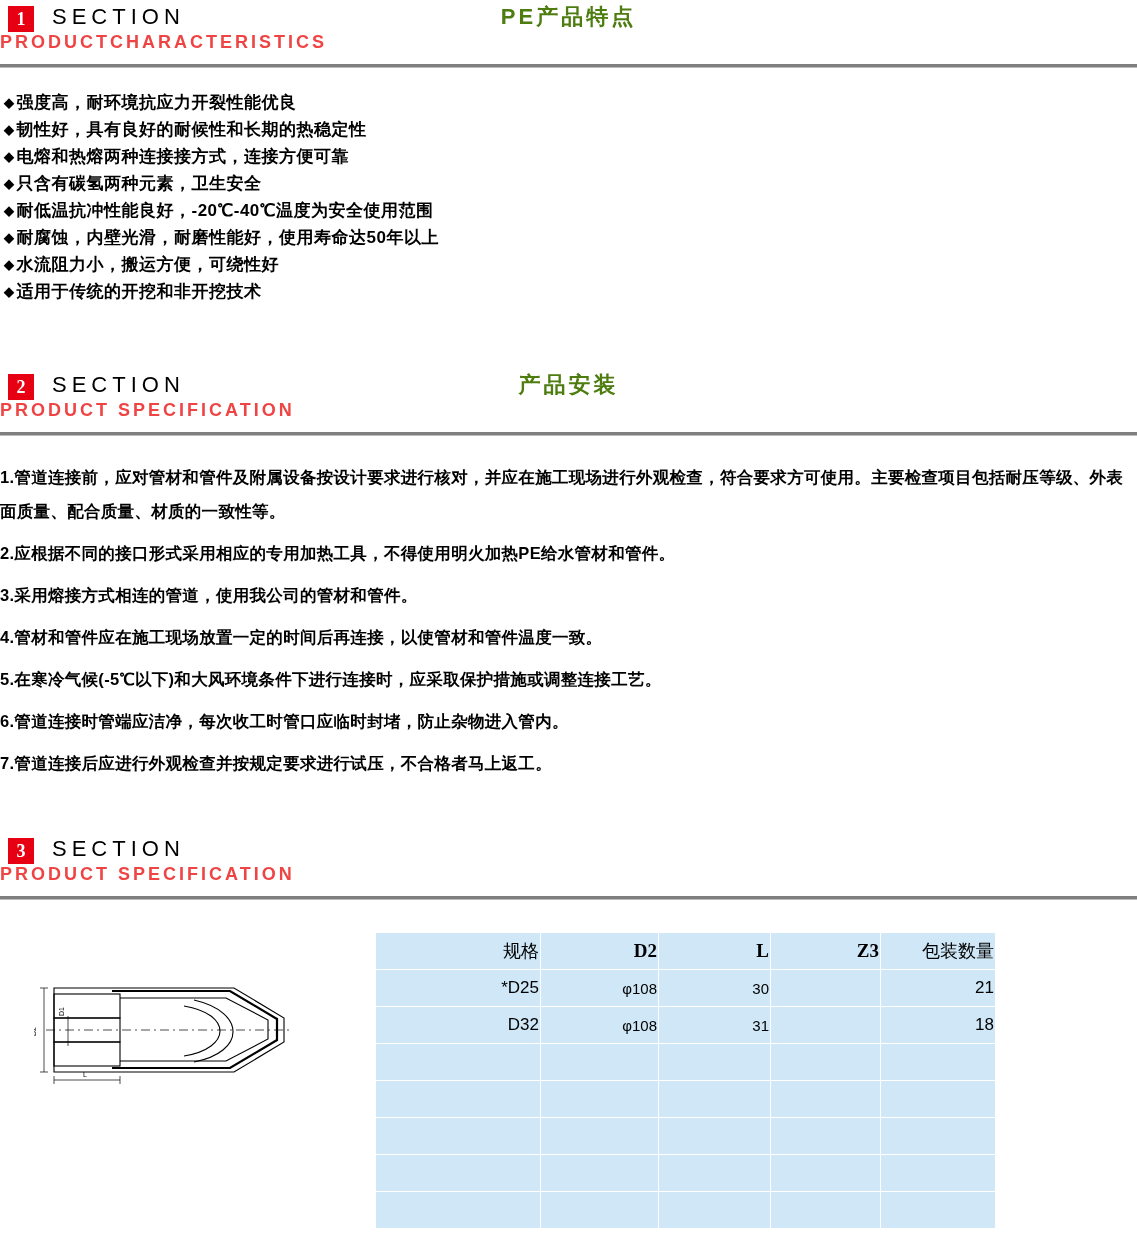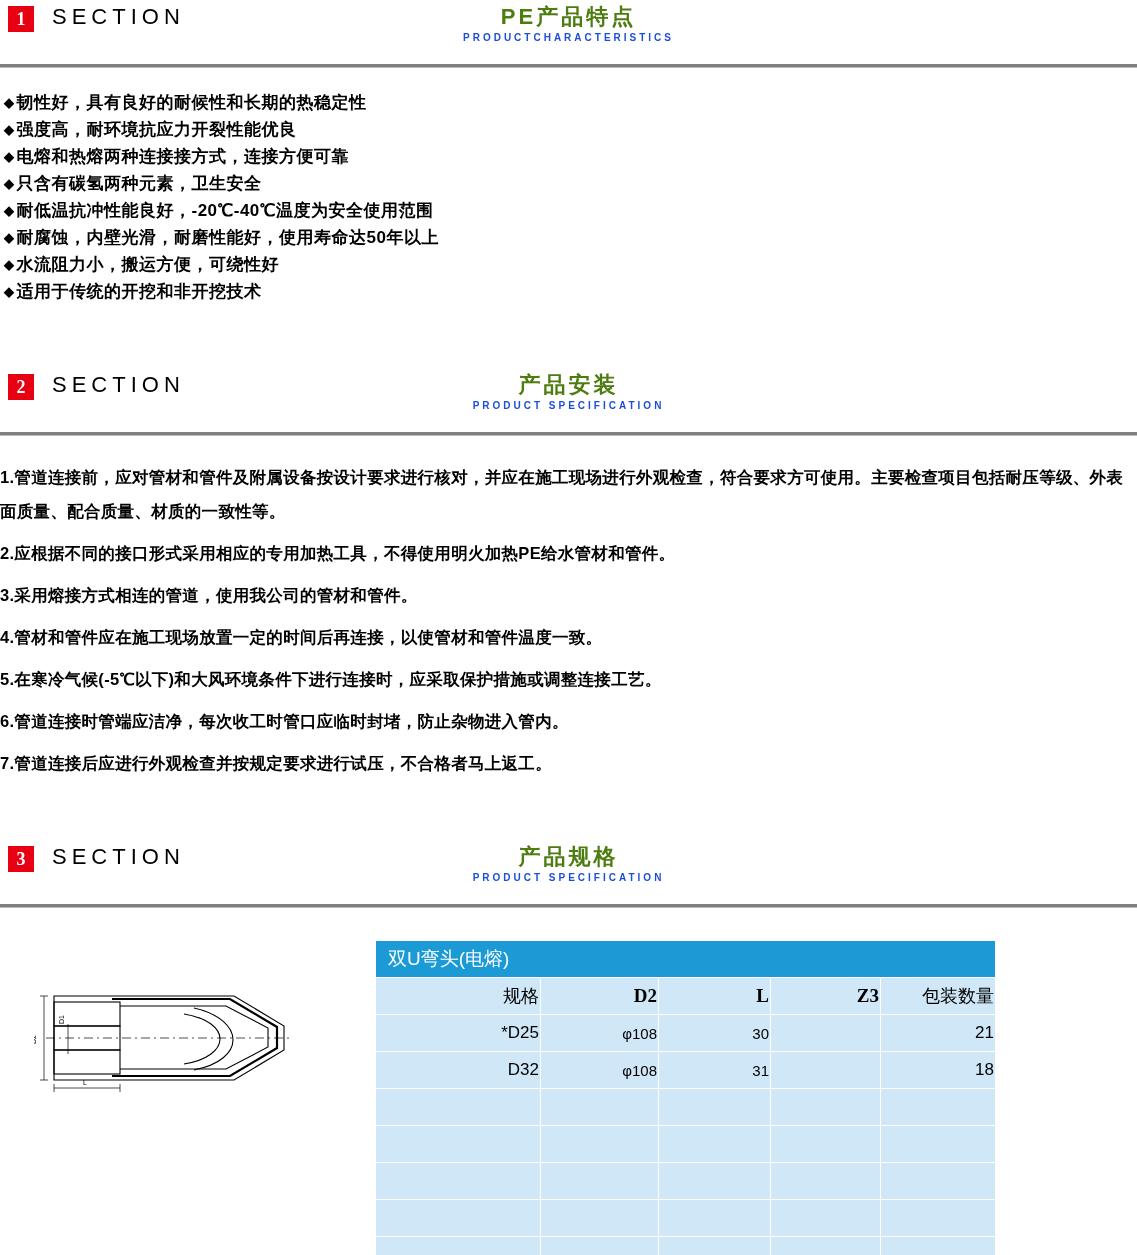--- a/index.html
+++ b/index.html
@@ -59,25 +59,25 @@
     font-size: 22px;
     font-weight: bold;
     letter-spacing: 3px;
     color: #4d7c0f;
   }
   .sec-en {
     position: absolute;
     left: 0;
     right: 0;
     top: 32px;
-    text-align: center;
-    font-size: 10px;
+    text-align: left;
+    font-size: 18px;
     letter-spacing: 3px;
     font-weight: bold;
-    color: #1d4ed8;
+    color: #ef4444;
   }
   .rule {
     height: 3px;
     background: #7f7f7f;
     margin: 6px 0 0 0;
     border-bottom: 1px solid #bbbbbb;
   }
 
   
   .bullets {
@@ -97,21 +97,21 @@
     margin-right: 2px;
     position: relative;
     top: -1px;
   }
   ul.bullets {
     padding: 0;
   }
 
   
   .paras {
-    margin: 24px 4px 16px 0;
+    margin: 24px 4px 8px 0;
   }
   .paras p {
     font-size: 16.5px;
     font-weight: bold;
     line-height: 34px;
     margin: 0 0 8px 0;
     letter-spacing: 0.3px;
   }
 
   
@@ -177,22 +177,22 @@
 
   <div class="section-head">
     <div class="sec-badge">1</div>
     <div class="sec-word">SECTION</div>
     <div class="sec-cn">PE产品特点</div>
     <div class="sec-en">PRODUCTCHARACTERISTICS</div>
   </div>
   <div class="rule"></div>
 
   <ul class="bullets">
+    <li>强度高，耐环境抗应力开裂性能优良</li>
     <li>韧性好，具有良好的耐候性和长期的热稳定性</li>
-    <li>强度高，耐环境抗应力开裂性能优良</li>
     <li>电熔和热熔两种连接接方式，连接方便可靠</li>
     <li>只含有碳氢两种元素，卫生安全</li>
     <li>耐低温抗冲性能良好，-20℃-40℃温度为安全使用范围</li>
     <li>耐腐蚀，内壁光滑，耐磨性能好，使用寿命达50年以上</li>
     <li>水流阻力小，搬运方便，可绕性好</li>
     <li>适用于传统的开挖和非开挖技术</li>
   </ul>
 
   <div style="height:62px"></div>
   <div class="section-head">
@@ -210,21 +210,20 @@
     <p>4.管材和管件应在施工现场放置一定的时间后再连接，以使管材和管件温度一致。</p>
     <p>5.在寒冷气候(-5℃以下)和大风环境条件下进行连接时，应采取保护措施或调整连接工艺。</p>
     <p>6.管道连接时管端应洁净，每次收工时管口应临时封堵，防止杂物进入管内。</p>
     <p>7.管道连接后应进行外观检查并按规定要求进行试压，不合格者马上返工。</p>
   </div>
 
   <div style="height:44px"></div>
   <div class="section-head">
     <div class="sec-badge">3</div>
     <div class="sec-word">SECTION</div>
-    <div class="sec-cn">产品规格</div>
     <div class="sec-en">PRODUCT SPECIFICATION</div>
   </div>
   <div class="rule"></div>
 
   <div class="spec-area">
 
     <svg class="drawing" viewBox="0 0 300 140">
       <g fill="none" stroke="#000" stroke-width="1.1">
 
         <path d="M20 32 L200 32 L250 62 L250 86 L200 116 L20 116 Z"></path>
@@ -256,23 +255,20 @@
 
     <table class="spec">
       <colgroup>
         <col class="col1">
           <col class="col2">
           <col class="col3">
           <col class="col4">
           <col class="col5">
       </colgroup>
       <tbody>
-        <tr class="title">
-          <td colspan="5">双U弯头(电熔)</td>
-        </tr>
         <tr class="head">
           <td class="cn">规格</td>
           <td>D2</td>
           <td>L</td>
           <td>Z3</td>
           <td class="cn">包装数量</td>
         </tr>
         <tr>
           <td>*D25</td>
           <td class="small">φ108</td>

